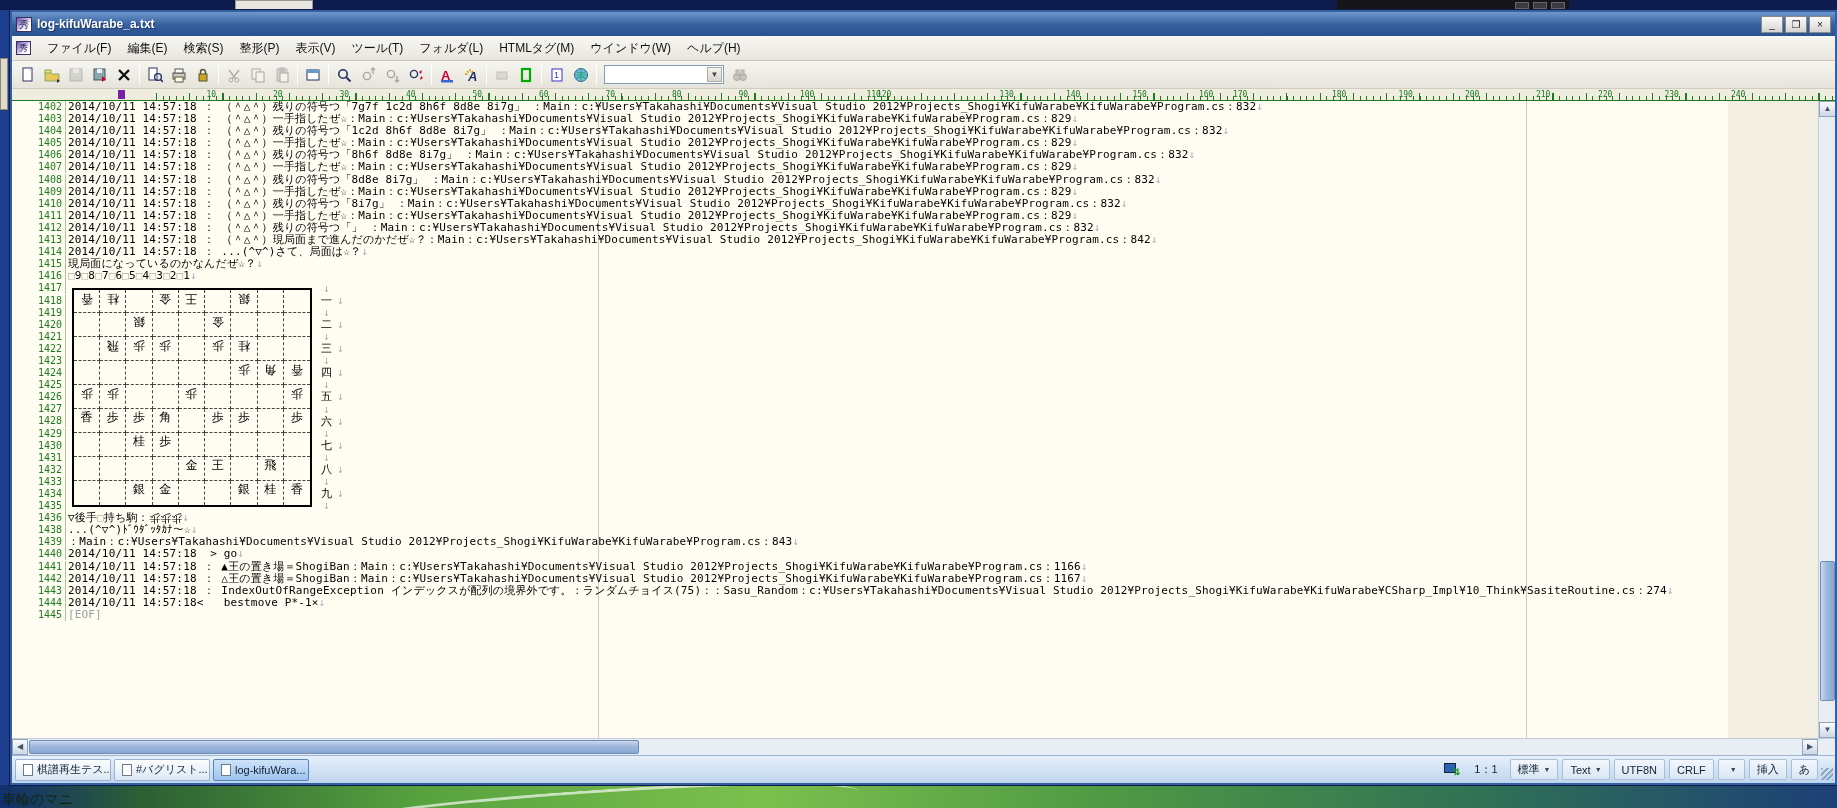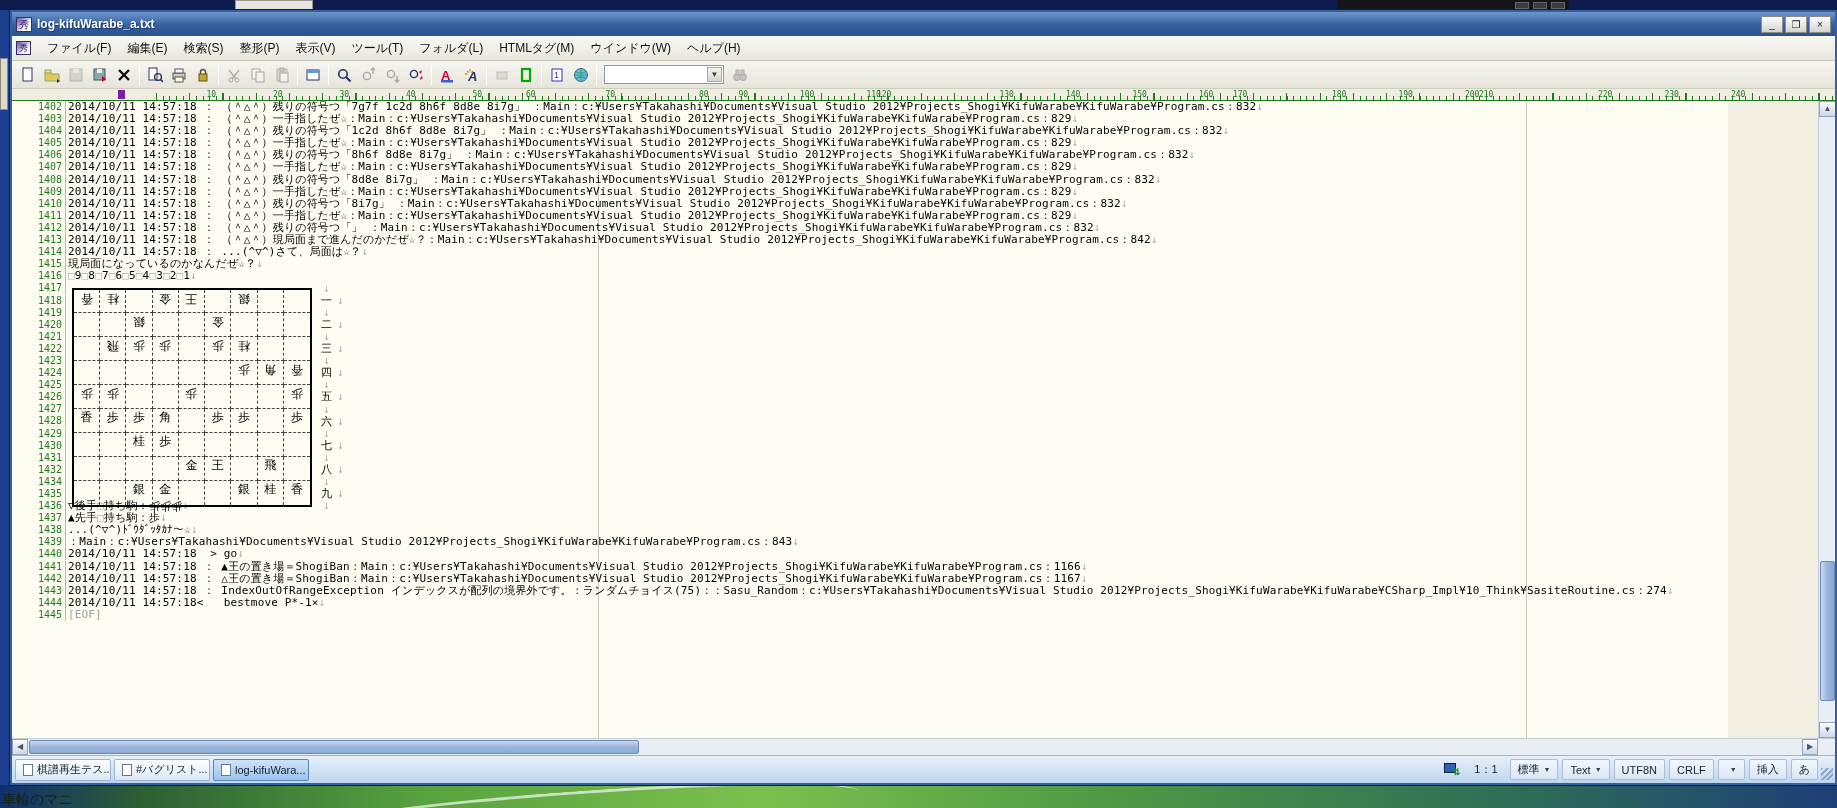--- a/index.html
+++ b/index.html
@@ -327,36 +327,36 @@
   <div class="ruler">
     <div class="ticks"></div>
     <div class="ticks5"></div>
     <div class="caret-box"></div>
     <div id="ruler-labels">
         <span class="rlabel" style="left: 204.5px;">10</span>
         <span class="rlabel" style="left: 271px;">20</span>
         <span class="rlabel" style="left: 337.5px;">30</span>
         <span class="rlabel" style="left: 404px;">40</span>
         <span class="rlabel" style="left: 470.5px;">50</span>
-        <span class="rlabel" style="left: 524px;">60</span>
+        <span class="rlabel" style="left: 537px;">60</span>
         <span class="rlabel" style="left: 603.5px;">70</span>
-        <span class="rlabel" style="left: 697px; text-align: right;">80</span>
+        <span class="rlabel" style="left: 670px; text-align: right;">80</span>
         <span class="rlabel" style="left: 736.5px;">90</span>
         <span class="rlabel" style="left: 803px;">100</span>
         <span class="rlabel" style="left: 869.5px;">110</span>
         <span class="rlabel" style="left: 880px;">120</span>
         <span class="rlabel" style="left: 1002.5px;">130</span>
         <span class="rlabel" style="left: 1069px;">140</span>
         <span class="rlabel" style="left: 1135.5px;">150</span>
         <span class="rlabel" style="left: 1202px;">160</span>
         <span class="rlabel" style="left: 1236px;">170</span>
         <span class="rlabel" style="left: 1335px;">180</span>
         <span class="rlabel" style="left: 1401.5px;">190</span>
         <span class="rlabel" style="left: 1468px;">200</span>
-        <span class="rlabel" style="left: 1482px;">210</span>
+        <span class="rlabel" style="left: 1539px;">210</span>
         <span class="rlabel" style="left: 1601px;">220</span>
         <span class="rlabel" style="left: 1667.5px;">230</span>
         <span class="rlabel" style="left: 1734px;">240</span>
       </div>
   </div>
 
   <div class="textarea">
     <div class="right-margin"></div>
     <div class="guide" style="left:586px"></div>
     <div class="guide" style="left:1514px"></div>
@@ -385,24 +385,24 @@
         <div class="line-row"><span class="ln">1423</span><span class="ltext"></span></div>
         <div class="line-row"><span class="ln">1424</span><span class="ltext"></span></div>
         <div class="line-row"><span class="ln">1425</span><span class="ltext"></span></div>
         <div class="line-row"><span class="ln">1426</span><span class="ltext"></span></div>
         <div class="line-row"><span class="ln">1427</span><span class="ltext"></span></div>
         <div class="line-row"><span class="ln">1428</span><span class="ltext"></span></div>
         <div class="line-row"><span class="ln">1429</span><span class="ltext"></span></div>
         <div class="line-row"><span class="ln">1430</span><span class="ltext"></span></div>
         <div class="line-row"><span class="ln">1431</span><span class="ltext"></span></div>
         <div class="line-row"><span class="ln">1432</span><span class="ltext"></span></div>
+        <div class="line-row"><span class="ln">1433</span><span class="ltext"></span></div>
         <div class="line-row"><span class="ln">1434</span><span class="ltext"></span></div>
         <div class="line-row"><span class="ln">1435</span><span class="ltext"></span></div>
         <div class="line-row"><span class="ln">1436</span><span class="ltext"><span>▽後手</span><span class="seg-sp">□</span><span>持ち駒：</span><span class="seg-gote">歩</span><span class="seg-gote">歩</span><span class="seg-gote">歩</span><span class="seg-eol">↓</span></span></div>
-        <div class="line-row"><span class="ln">1437</span><span class="ltext"><span>▲先手</span><span class="seg-sp">□</span><span>持ち駒：歩</span><span class="seg-eol">↓</span></span></div>
         <div class="line-row"><span class="ln">1438</span><span class="ltext"><span>...(^▽^)ﾄﾞｳﾀﾞｯﾀｶﾅ～☆</span><span class="seg-eol">↓</span></span></div>
         <div class="line-row"><span class="ln">1439</span><span class="ltext"><span>：Main：c:¥Users¥Takahashi¥Documents¥Visual Studio 2012¥Projects_Shogi¥KifuWarabe¥KifuWarabe¥Program.cs：843</span><span class="seg-eol">↓</span></span></div>
         <div class="line-row"><span class="ln">1440</span><span class="ltext"><span>2014/10/11 14:57:18  &gt; go</span><span class="seg-eol">↓</span></span></div>
         <div class="line-row"><span class="ln">1441</span><span class="ltext"><span>2014/10/11 14:57:18 ： ▲王の置き場＝ShogiBan：Main：c:¥Users¥Takahashi¥Documents¥Visual Studio 2012¥Projects_Shogi¥KifuWarabe¥KifuWarabe¥Program.cs：1166</span><span class="seg-eol">↓</span></span></div>
         <div class="line-row"><span class="ln">1442</span><span class="ltext"><span>2014/10/11 14:57:18 ： △王の置き場＝ShogiBan：Main：c:¥Users¥Takahashi¥Documents¥Visual Studio 2012¥Projects_Shogi¥KifuWarabe¥KifuWarabe¥Program.cs：1167</span><span class="seg-eol">↓</span></span></div>
         <div class="line-row"><span class="ln">1443</span><span class="ltext"><span>2014/10/11 14:57:18 ： IndexOutOfRangeException インデックスが配列の境界外です。：ランダムチョイス(75)：：Sasu_Random：c:¥Users¥Takahashi¥Documents¥Visual Studio 2012¥Projects_Shogi¥KifuWarabe¥KifuWarabe¥CSharp_Impl¥10_Think¥SasiteRoutine.cs：274</span><span class="seg-eol">↓</span></span></div>
         <div class="line-row"><span class="ln">1444</span><span class="ltext"><span>2014/10/11 14:57:18&lt;   bestmove P*-1×</span><span class="seg-eol">↓</span></span></div>
         <div class="line-row"><span class="ln">1445</span><span class="ltext"><span class="seg-eof">[EOF]</span></span></div>
       </div>
     <div id="board-layer">

